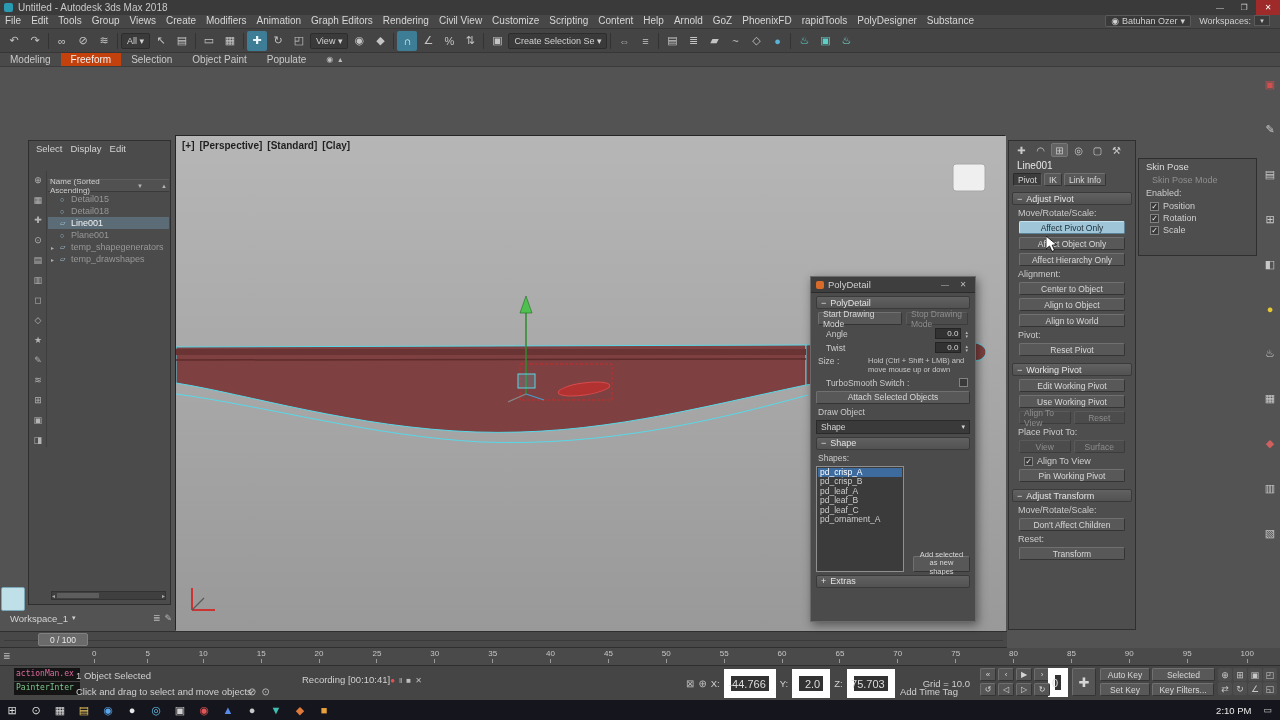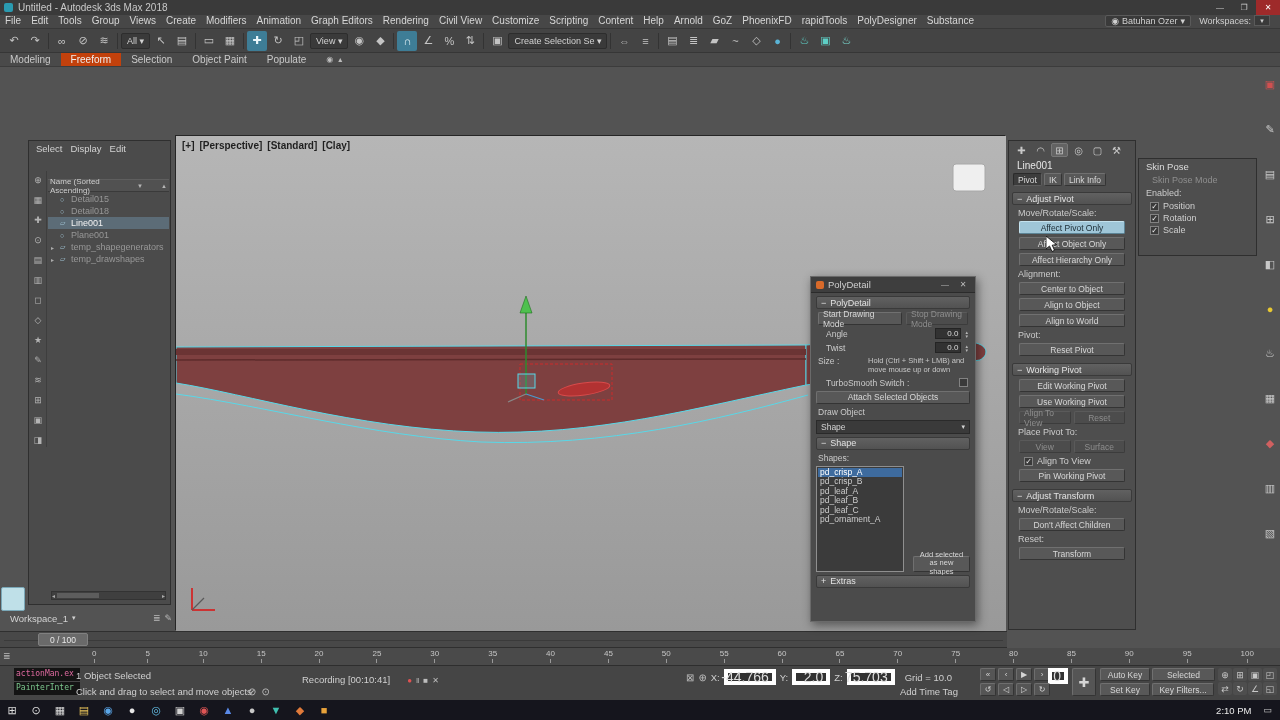--- a/index.html
+++ b/index.html
@@ -121,21 +121,21 @@
   .trackbar { left:0; top:648px; width:1280px; height:18px; background:#4a4a4a; border-bottom:1px solid #2e2e2e; }
   .tb-mini { position:absolute; left:3px; top:3px; font-size:9px; color:#bbb; }
   .ticks { position:absolute; left:92px; right:26px; top:1px; display:flex; justify-content:space-between; }
   .tick { font-size:8px; color:#c6c6c6; text-align:center; }
   .tick::after { content:""; display:block; width:1px; height:4px; background:#9a9a9a; margin:1px auto 0; }
 
   
   .statusbar { left:0; top:666px; width:1280px; height:34px; background:#454545; font-size:9.5px; }
   .sb-line { width:66px; height:13px; background:#141414; font-family:"DejaVu Sans Mono",monospace; font-size:8px; padding:1px 2px; overflow:hidden; margin-bottom:1px; }
   .sb-pink { color:#e06aa0; } .sb-green { color:#7ec98f; }
-  .coordf { background:#323232; border:4px solid #ffffff; height:16px; font-size:14px; color:#ddd; display:flex; align-items:center; justify-content:flex-end; padding:0 3px; }
+  .coordf { background:#323232; border:7px solid #ffffff; height:29px; font-size:11px; color:#ddd; display:flex; align-items:center; justify-content:flex-end; padding:0 3px; }
   .abtn { width:16px; height:13px; background:#555; border:1px solid; border-color:#6e6e6e #343434 #343434 #6e6e6e; border-radius:2px; color:#d5d5d5; font-size:8px; display:flex; align-items:center; justify-content:center; }
   .bigkey { position:absolute; left:1072px; top:2px; width:24px; height:28px; font-size:13px; }
   .sb-icon { font-size:10px; color:#bdbdbd; }
   .navgrid { position:absolute; left:1218px; top:2px; display:grid; grid-template-columns:repeat(4,14px); grid-auto-rows:13px; gap:1px; }
   .nav-icon { background:#4e4e4e; display:flex; align-items:center; justify-content:center; font-size:9px; color:#c8c8c8; border-radius:2px; }
 
   
   .taskbar { left:0; top:700px; width:1280px; height:20px; background:#15151d; display:flex; align-items:center; }
   .tb-icon { width:24px; height:20px; display:flex; align-items:center; justify-content:center; font-size:11px; color:#dcdcdc; }
   .tb-time { margin-left:auto; font-size:9.5px; color:#eaeaea; padding-right:12px; }
@@ -631,21 +631,21 @@
     <div class="sb-line sb-pink">actionMan.ex</div>
     <div class="sb-line sb-green">PainterInter</div>
   </div>
   <div class="abs" style="left:76px;top:4px">1 Object Selected</div>
   <div class="abs" style="left:76px;top:20px">Click and drag to select and move objects</div>
   <div class="abs" style="left:248px;top:20px;display:flex;gap:5px">
 
   <span class="sb-icon">⊘</span>
       <span class="sb-icon">⊙</span>
     </div>
-  <div class="abs" style="left:302px;top:8px;display:flex;gap:17px;align-items:flex-end">
+  <div class="abs" style="left:302px;top:8px;display:flex;gap:0;align-items:flex-end">
     <span>Recording [00:10:41]</span>
     <span style="display:flex;gap:4px">
 
     <span class="sb-icon" style="font-size: 8px; color: rgb(224, 82, 82);">●</span>
         <span class="sb-icon" style="font-size:8px">‖</span>
         <span class="sb-icon" style="font-size:8px">■</span>
         <span class="sb-icon" style="font-size:8px">✕</span>
       </span>
   </div>
   <div class="abs" style="left:686px;top:3px;display:flex;gap:4px;align-items:center">
@@ -653,21 +653,21 @@
 
     <span class="sb-icon">⊠</span>
         <span class="sb-icon">⊕</span>
       </span>
     <span>X:</span>
     <span class="coordf" style="width:52px">-44.766</span>
     <span>Y:</span>
     <span class="coordf" style="width:38px">2.0</span>
     <span>Z:</span>
     <span class="coordf" style="width:48px">75.703</span>
-    <span style="margin-left:6px">Grid = 10.0</span>
+    <span style="margin-left:24px">Grid = 10.0</span>
   </div>
   <div class="abs" style="left:900px;top:20px">Add Time Tag</div>
 
   <div class="abs" style="left:980px;top:2px;display:flex;gap:2px">
 
   <span class="abtn">«</span>
       <span class="abtn">‹</span>
       <span class="abtn">▶</span>
       <span class="abtn">›</span>
     </div>

